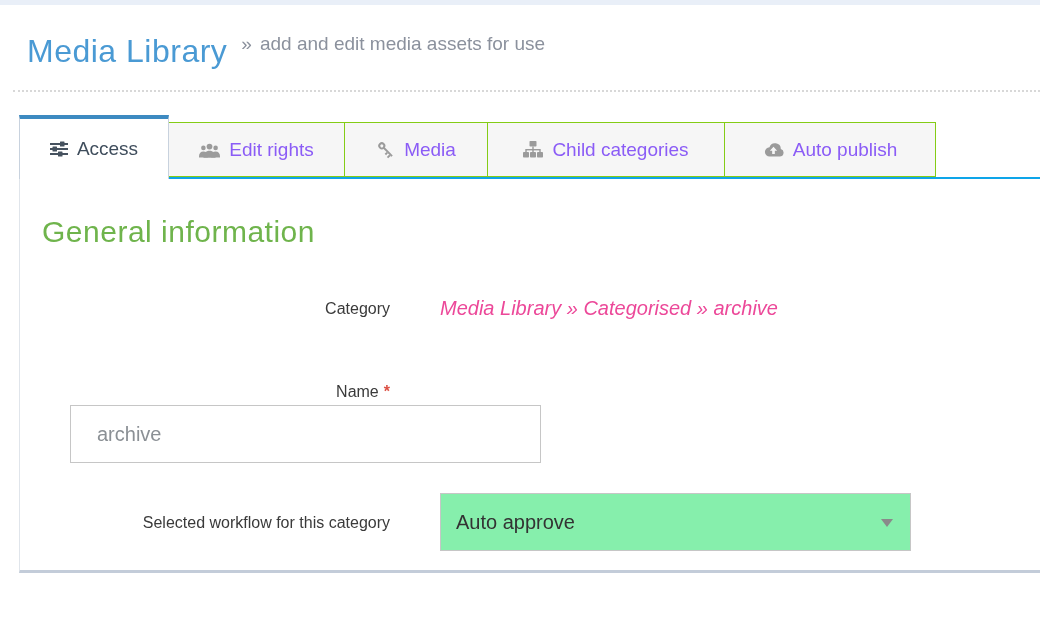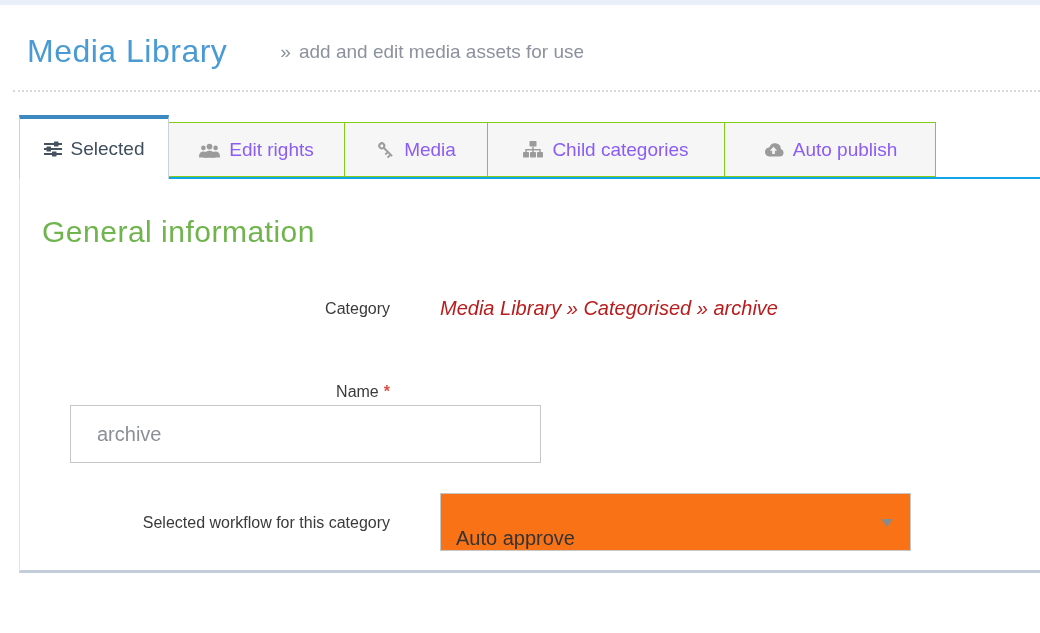--- a/index.html
+++ b/index.html
@@ -4,21 +4,21 @@
 <style>
   * { box-sizing: border-box; }
   html,body { margin:0; padding:0; }
   body {
     width:1040px; height:633px; overflow:hidden; background:#ffffff;
     font-family:"Liberation Sans","DejaVu Sans",sans-serif;
     -webkit-font-smoothing:antialiased;
   }
   .topbar { height:5px; background:#e9eff8; }
 
-  .header { padding:28px 0 0 27px; display:flex; align-items:center;gap:39px; }
+  .header { padding:28px 0 0 27px; display:flex; align-items:flex-start; }
   .page-title { font-size:32px; font-weight:300; color:#4a9ad4; letter-spacing:0.5px; }
   .page-subtitle { margin-left:14px; font-size:19px; color:#8b919d; }
   .page-subtitle .sep { margin-right:8px; }
 
   .dotted-rule { margin:20px 0 0 13px; border-bottom:2px dotted #d8d8d8; height:0; }
 
   .tabs { display:flex; align-items:flex-end; padding-left:19px; margin-top:23px; position:relative; z-index:2; }
   .tab {
     height:55px; background:#f6f6f6; border:1px solid #84cc16;
     display:flex; align-items:center; justify-content:center;
@@ -47,29 +47,29 @@
   .form-row { display:flex; align-items:flex-start; }
   .flabel {
     width:370px; text-align:right; font-size:16px; color:#3a3a3a; line-height:27px;
   }
   .row-category { margin-bottom:40px; }
   .row-name { margin-bottom:30px;flex-direction:column; }
   .row-name .flabel { padding-top:16px; }
   .row-workflow .flabel { width:340px; margin-left:30px; line-height:35px; padding-top:12px; }
   .req { color:#dc5044; font-weight:bold; margin-left:5px; }
   .fvalue-static {
-    margin-left:50px; font-size:20px; font-style:italic; color:#b91c1c; line-height:27px;
+    margin-left:50px; font-size:20px; font-style:italic; color:#ec4899; line-height:27px;
   }
   .text-input {
     margin-left:50px; width:471px; height:58px; border:1px solid #c6c6c6; background:#fff;
     font-family:inherit; font-size:20px; color:#8b9095; padding:0 26px; outline:none; border-radius:0;
   }
   .select-box {
-    margin-left:50px; width:471px; height:58px; border:1px solid #c6c6c6; background:#f97316;
-    font-size:20px; color:#333333; line-height:56px; padding:16px 15px; position:relative; cursor:pointer;
+    margin-left:50px; width:471px; height:58px; border:1px solid #c6c6c6; background:#86efac;
+    font-size:20px; color:#333333; line-height:56px; padding:0 15px; position:relative; cursor:pointer;
   }
   .select-caret {
     position:absolute; right:17px; top:25px; width:0; height:0;
     border-left:6px solid transparent; border-right:6px solid transparent;
     border-top:8px solid #8a8a8a;
   }
 </style>
 </head>
 <body>
 
@@ -91,21 +91,21 @@
           <g fill="currentColor">
         <rect y="2" width="18" height="2"></rect>
             <rect y="7" width="18" height="2"></rect>
             <rect y="12" width="18" height="2"></rect>
         <rect x="10" y="0.5" width="4.5" height="5" rx="0.5"></rect>
         <rect x="2.5" y="5.5" width="4.5" height="5" rx="0.5"></rect>
         <rect x="8" y="10.5" width="4.5" height="5" rx="0.5"></rect>
       </g>
         </svg>
     </span>
-    <span>Selected</span>
+    <span>Access</span>
   </div>
   <div class="tab w177">
     <span class="ticon">
       <svg viewBox="0 0 22 16" width="21" height="16">
           <g fill="currentColor">
         <circle cx="4.6" cy="5.8" r="2.4"></circle>
             <circle cx="17.4" cy="5.8" r="2.4"></circle>
         <path d="M0 14.6c0-3 1.9-4.9 4.6-4.9s4.6 1.9 4.6 4.9v1.2H0z"></path>
         <path d="M12.8 14.6c0-3 1.9-4.9 4.6-4.9s4.6 1.9 4.6 4.9v1.2h-9.2z"></path>
         <circle cx="11" cy="4.4" r="3"></circle>

